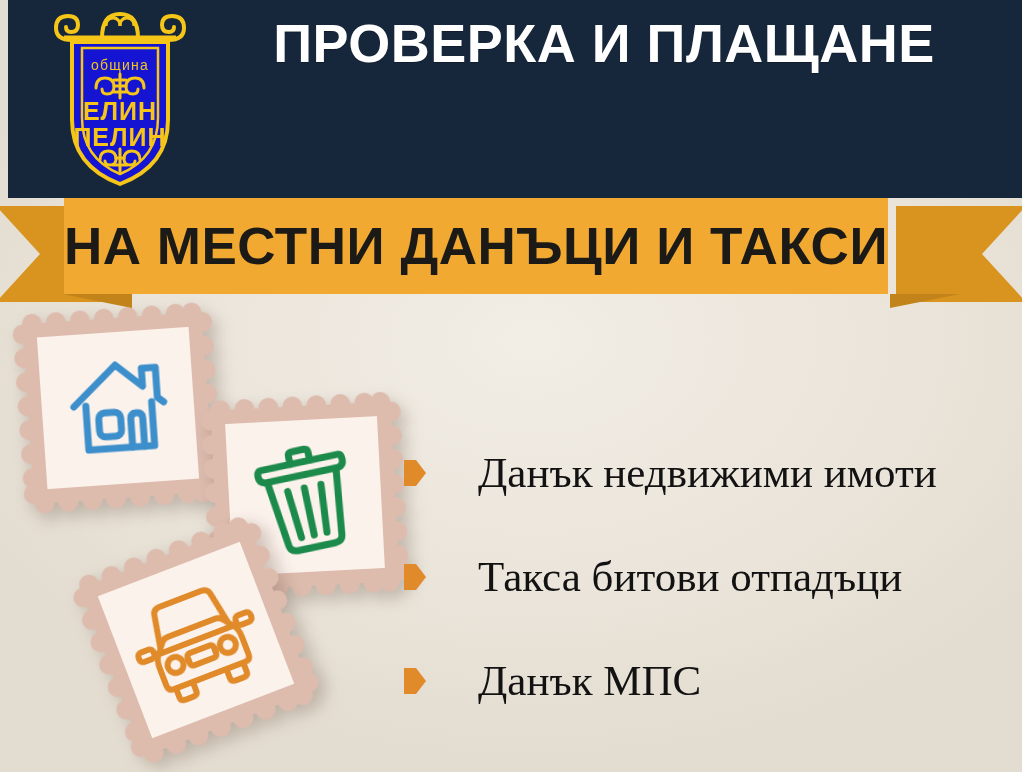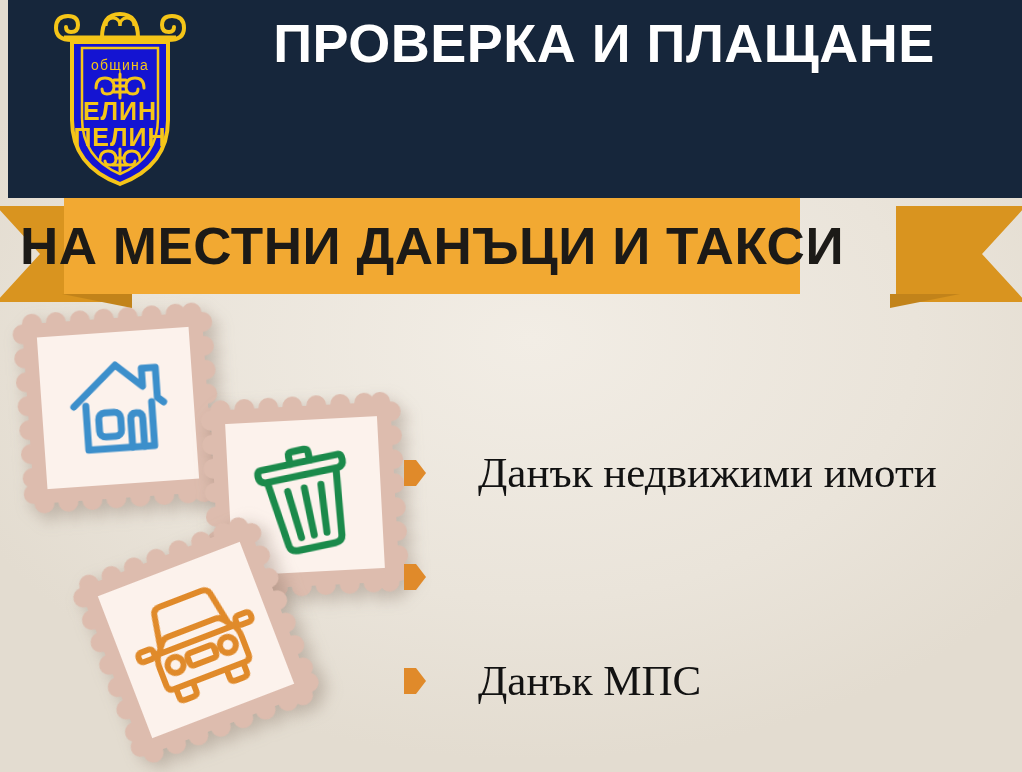--- a/index.html
+++ b/index.html
@@ -64,21 +64,21 @@
     position:absolute;left:62px;top:96px;width:70px;height:14px;
     background:#C2831A;
     clip-path:polygon(0 0,70px 0,70px 14px);
   }
   .ribbon-shadow-r{
     position:absolute;right:62px;top:96px;width:70px;height:14px;
     background:#C2831A;
     clip-path:polygon(0 0,70px 0,0 14px);
   }
   .ribbon-main{
-    position:absolute;left:64px;top:0;width:736px;height:96px;
+    position:absolute;left:64px;top:0;width:824px;height:96px;
     background:#F2A932;
     display:flex;align-items:center;justify-content:center;
   }
   .ribbon-text{
     color:#1C1A17;
     font-weight:bold;
     font-size:52px;
     letter-spacing:0.5px;
     white-space:nowrap;
     transform:scaleX(1.02);
@@ -353,20 +353,21 @@
     </div>
   </div>
 
   <ul class="list" style="list-style:none;margin:0;padding:0;">
     <li class="list-item">
       <span class="bullet"></span>
       <span class="list-label">Данък недвижими имоти</span>
     </li>
     <li class="list-item">
       <span class="bullet"></span>
+      <span class="list-label">Такса битови отпадъци</span>
     </li>
     <li class="list-item">
       <span class="bullet"></span>
       <span class="list-label">Данък МПС</span>
     </li>
   </ul>
 
 </div>
 
 </body></html>

